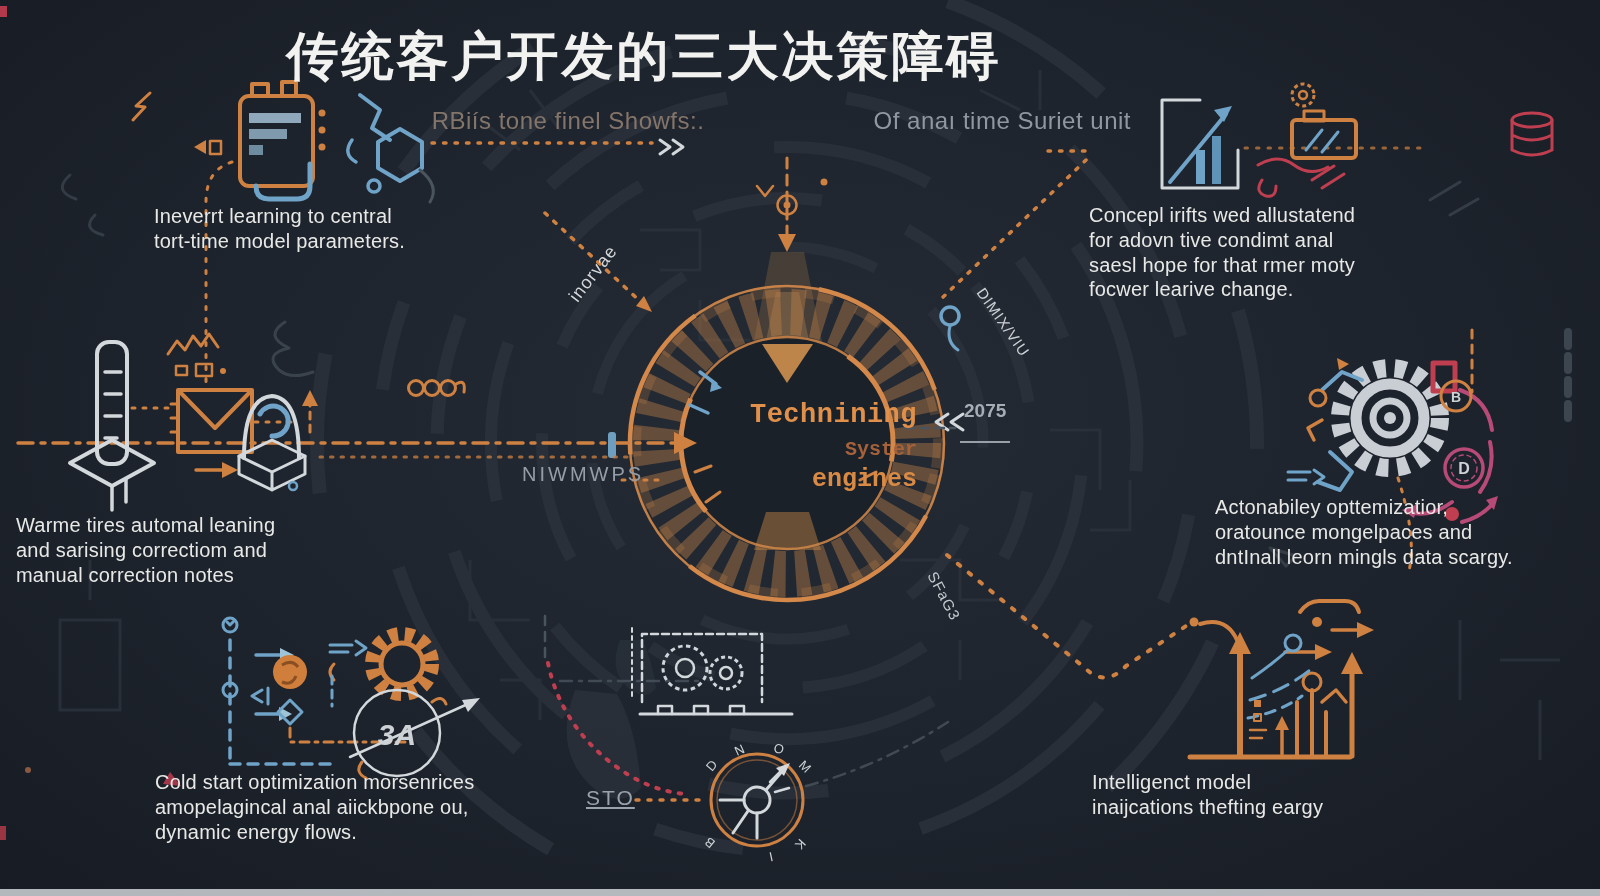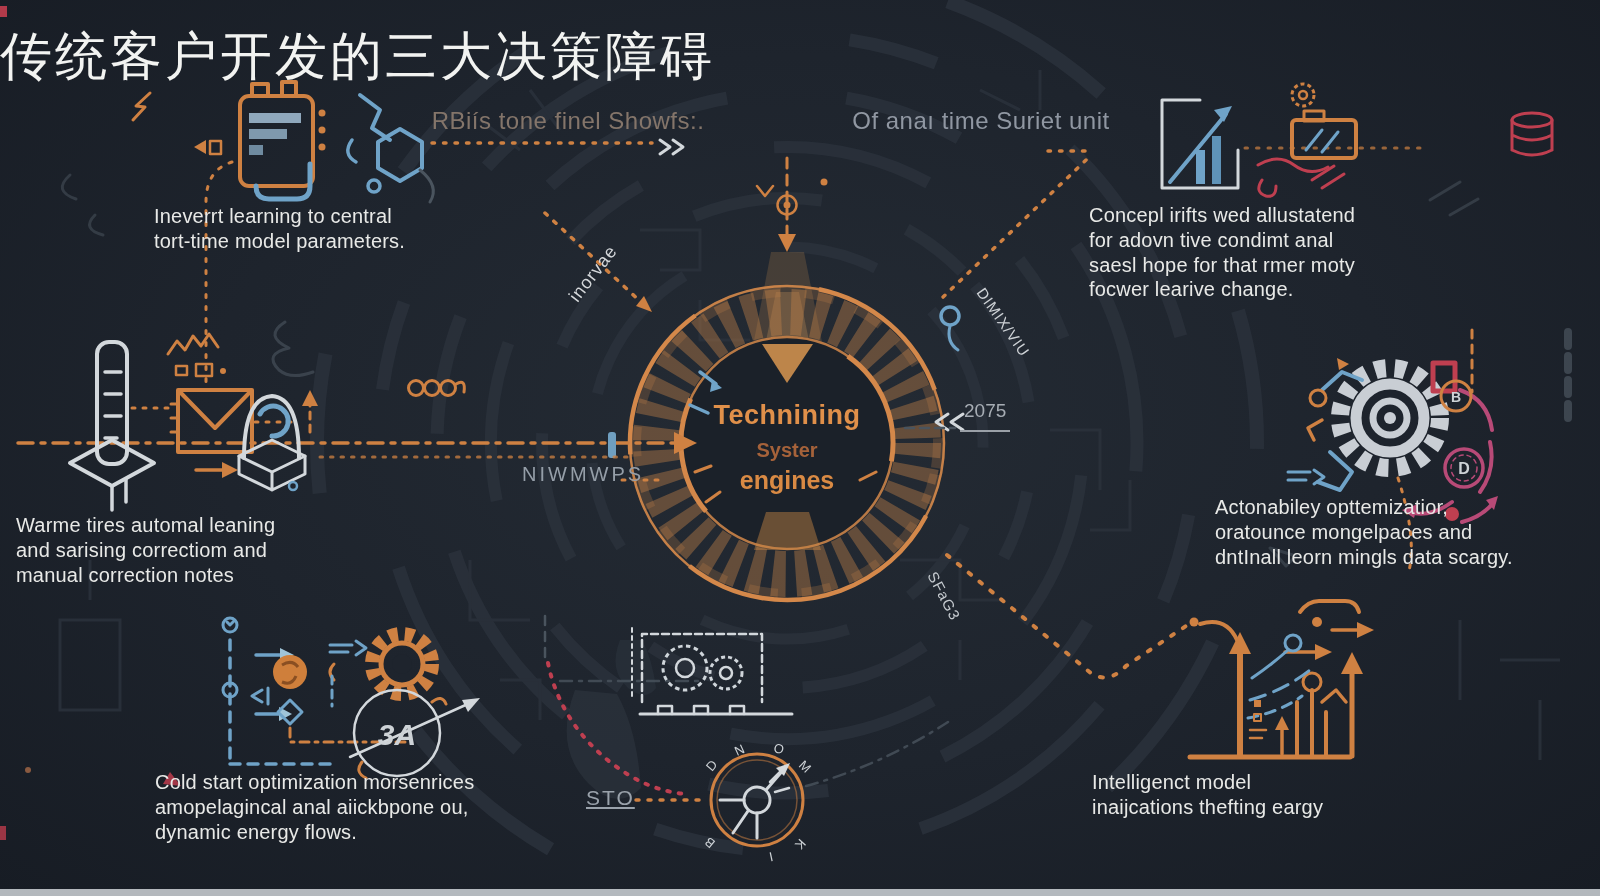--- a/index.html
+++ b/index.html
@@ -3,45 +3,45 @@
 <meta charset="utf-8">
 <style>
   html,body{margin:0;padding:0;background:#10151b;}
   #canvas{
     position:relative;width:1600px;height:896px;overflow:hidden;
     background:radial-gradient(ellipse at 50% 46%, #242b34 0%, #1e242d 52%, #171c24 100%);
     font-family:"Liberation Sans", sans-serif;
   }
   .abs{position:absolute;}
   #title{
-    left:0;top:22px;width:1288px;text-align:left;
-    font-size:52px;font-weight:normal;color:#f2f3f1;letter-spacing:3px;
+    left:0;top:22px;width:1288px;text-align:center;
+    font-size:52px;font-weight:bold;color:#f2f3f1;letter-spacing:3px;
   }
   .subtitle{font-size:24px;letter-spacing:.5px;text-align:center;width:300px;}
   #sub-left{left:418px;top:107px;color:#84756a;}
-  #sub-right{left:831px;top:107px;color:#9097a2;}
+  #sub-right{left:831px;top:107px;color:#9097a2;text-align:right;}
   .tblock{
     text-align:left;white-space:pre-line;color:#e8e9e7;
     font-size:20px;line-height:1.24;letter-spacing:.2px;width:340px;
   }
   #blk-tl{left:154px;top:204px;}
   #blk-tr{left:1089px;top:203px;}
   #blk-ml{left:16px;top:513px;width:340px;}
   #blk-mr{left:1215px;top:495px;}
   #blk-bl{left:155px;top:770px;}
   #blk-br{left:1092px;top:770px;}
-  #hub-text{left:657px;top:400px;width:260px;text-align:center;}
+  #hub-text{left:657px;top:400px;width:260px;text-align:right;font-family:Liberation Mono, monospace;}
   #hub-l1{font-size:27px;font-weight:bold;color:#e0904a;letter-spacing:.5px;}
   #hub-l2{font-size:20px;font-weight:bold;color:#a5623a;margin-top:8px;}
   #hub-l3{font-size:25px;font-weight:bold;color:#d98a44;margin-top:4px;}
   #lbl-inorvae{left:552px;top:246px;width:110px;font-size:18px;color:#d4d7da;
     transform:rotate(-52deg);letter-spacing:1px;}
   #lbl-niwmwps{left:522px;top:463px;font-size:20px;letter-spacing:3px;color:#959ea8;}
   #lbl-year{left:960px;top:400px;font-size:19px;color:#a7adb4;
-    border-bottom:2px solid #9aa0a7;padding:0 4px 8px 4px;}
+    border-bottom:2px solid #9aa0a7;padding:0 4px 19px 4px;font-weight:bold;}
   #lbl-dimix{left:955px;top:330px;width:120px;font-size:15px;color:#cfd3d7;
     transform:rotate(55deg);letter-spacing:1px;}
   #lbl-sfag{left:908px;top:604px;width:90px;font-size:15px;color:#c5cacf;
     transform:rotate(62deg);letter-spacing:1px;}
   #lbl-sto{left:586px;top:786px;font-size:21px;letter-spacing:2px;color:#9aa2ab;text-decoration:underline;}
   #bottom-strip{left:0;bottom:0;width:1600px;height:7px;background:#c9ced3;opacity:.88;}
   svg{position:absolute;left:0;top:0;}
   .maze{stroke:#2a313b;fill:none;}
   .so{stroke:#cf8142;fill:none;stroke-linecap:round;stroke-linejoin:round;}
   .sb{stroke:#6fa3c8;fill:none;stroke-linecap:round;stroke-linejoin:round;}

